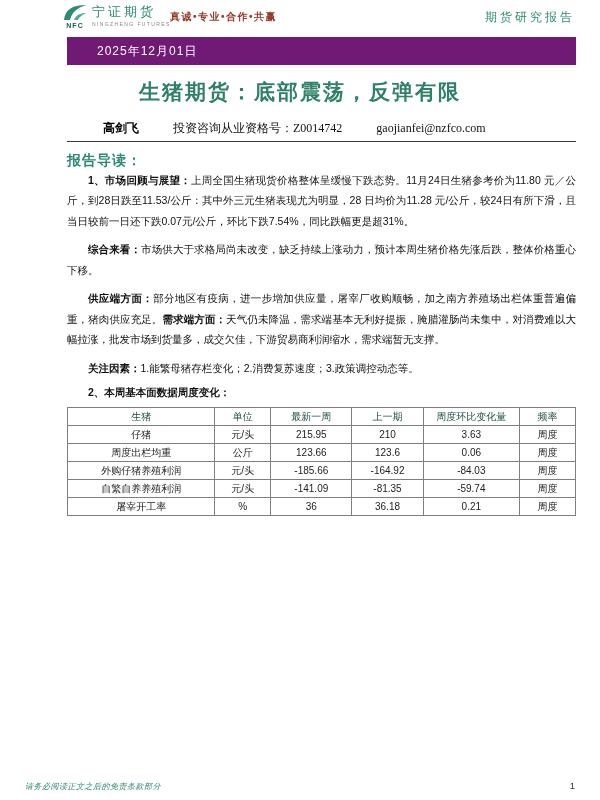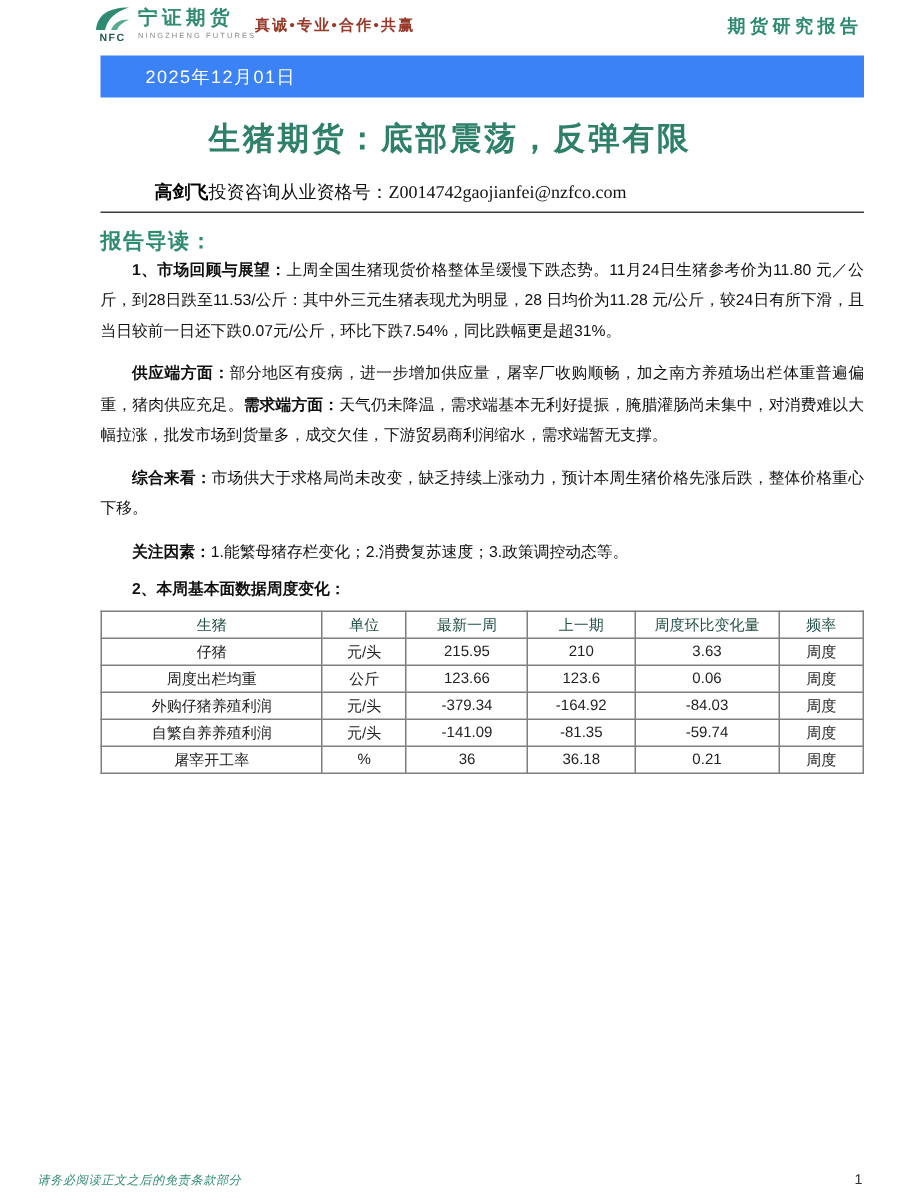--- a/index.html
+++ b/index.html
@@ -7,45 +7,45 @@
   .page {
     position:relative; width:600px; height:800px; margin:0 auto;
     background:#ffffff; overflow:hidden;
     font-family:"Liberation Sans","DejaVu Sans",sans-serif; color:#111;
   }
   
   .logo { position:absolute; left:63px; top:4px; display:flex; align-items:flex-start; }
   .logo-left { display:flex; flex-direction:column; align-items:center; margin-right:5px; }
   .logo-icon svg { display:block; }
   .logo-abbr { font-size:7px; font-weight:bold; color:#1c5a4d; letter-spacing:1px; margin-top:1px; }
-  .logo-name { color:#2f8a72; font-weight:bold; font-size:13px; letter-spacing:3px; line-height:1.2; }
+  .logo-name { color:#2f8a72; font-weight:normal; font-size:13px; letter-spacing:3px; line-height:1.2; }
   .logo-sub { font-size:5px; color:#888; letter-spacing:1.4px; margin-top:1px; }
   .slogan {
     position:absolute; left:170px; top:10px;
     font-size:10px; font-weight:bold; color:#973a2a; letter-spacing:1.5px;
   }
   .report-type {
     position:absolute; right:25px; top:9px;
-    font-size:12px; font-weight:bold; color:#2f8a72; letter-spacing:3px;
+    font-size:12px; font-weight:normal; color:#2f8a72; letter-spacing:3px;
     font-family:"Liberation Serif","DejaVu Serif",serif;
   }
   .date-banner {
     position:absolute; left:67px; top:37px; width:509px; height:28px;
-    background:#3b82f6; color:#ffffff; font-size:12px; letter-spacing:1px;
+    background:#701a75; color:#ffffff; font-size:12px; letter-spacing:1px;
     display:flex; align-items:center; padding-left:30px;
   }
   
   .title {
     position:absolute; top:78px; left:0; width:100%;
     text-align:center; font-size:21px; font-weight:bold; color:#2e8068;
     letter-spacing:2px; font-family:"Liberation Serif","DejaVu Serif",serif;
   }
   .author-row {
     position:absolute; top:120px; left:103px; right:30px;
-    display:flex; align-items:baseline; white-space:nowrap;
+    display:flex; align-items:baseline; gap:34px; white-space:nowrap;
   }
   .author-name { font-weight:bold; font-size:12px; color:#000; }
   .author-qual, .author-email {
     font-family:Liberation Serif, serif;
     font-size:12px; color:#111;
   }
   .rule { position:absolute; top:141px; left:67px; width:509px; border-top:1.5px solid #3c3c3c; }
   
   .content { position:absolute; top:152px; left:67px; width:509px; }
   .guide-heading {
@@ -116,23 +116,23 @@
   </div>
 
   <div class="rule"></div>
 
   <div class="content">
 
     <div class="guide-heading">报告导读：</div>
 
     <p class="body"><b>1、市场回顾与展望：</b><span>上周全国生猪现货价格整体呈缓慢下跌态势。11月24日生猪参考价为11.80 元／公斤，到28日跌至11.53/公斤：其中外三元生猪表现尤为明显，28 日均价为11.28 元/公斤，较24日有所下滑，且当日较前一日还下跌0.07元/公斤，环比下跌7.54%，同比跌幅更是超31%。</span></p>
 
+    <p class="body"><b>综合来看：</b><span>市场供大于求格局尚未改变，缺乏持续上涨动力，预计本周生猪价格先涨后跌，整体价格重心下移。</span></p>
+
     <p class="body"><b>供应端方面：</b><span>部分地区有疫病，进一步增加供应量，屠宰厂收购顺畅，加之南方养殖场出栏体重普遍偏重，猪肉供应充足。</span><b>需求端方面：</b><span>天气仍未降温，需求端基本无利好提振，腌腊灌肠尚未集中，对消费难以大幅拉涨，批发市场到货量多，成交欠佳，下游贸易商利润缩水，需求端暂无支撑。</span></p>
-
-    <p class="body"><b>综合来看：</b><span>市场供大于求格局尚未改变，缺乏持续上涨动力，预计本周生猪价格先涨后跌，整体价格重心下移。</span></p>
 
     <p class="body"><b>关注因素：</b><span>1.能繁母猪存栏变化；2.消费复苏速度；3.政策调控动态等。</span></p>
 
     <p class="section2">2、本周基本面数据周度变化：</p>
 
     <table class="weekly">
       <colgroup>
         <col style="width:29%">
           <col style="width:11%">
           <col style="width:16%">
@@ -163,21 +163,21 @@
           <td>周度出栏均重</td>
           <td>公斤</td>
           <td>123.66</td>
           <td>123.6</td>
           <td>0.06</td>
           <td>周度</td>
         </tr>
         <tr>
           <td>外购仔猪养殖利润</td>
           <td>元/头</td>
-          <td>-379.34</td>
+          <td>-185.66</td>
           <td>-164.92</td>
           <td>-84.03</td>
           <td>周度</td>
         </tr>
         <tr>
           <td>自繁自养养殖利润</td>
           <td>元/头</td>
           <td>-141.09</td>
           <td>-81.35</td>
           <td>-59.74</td>

